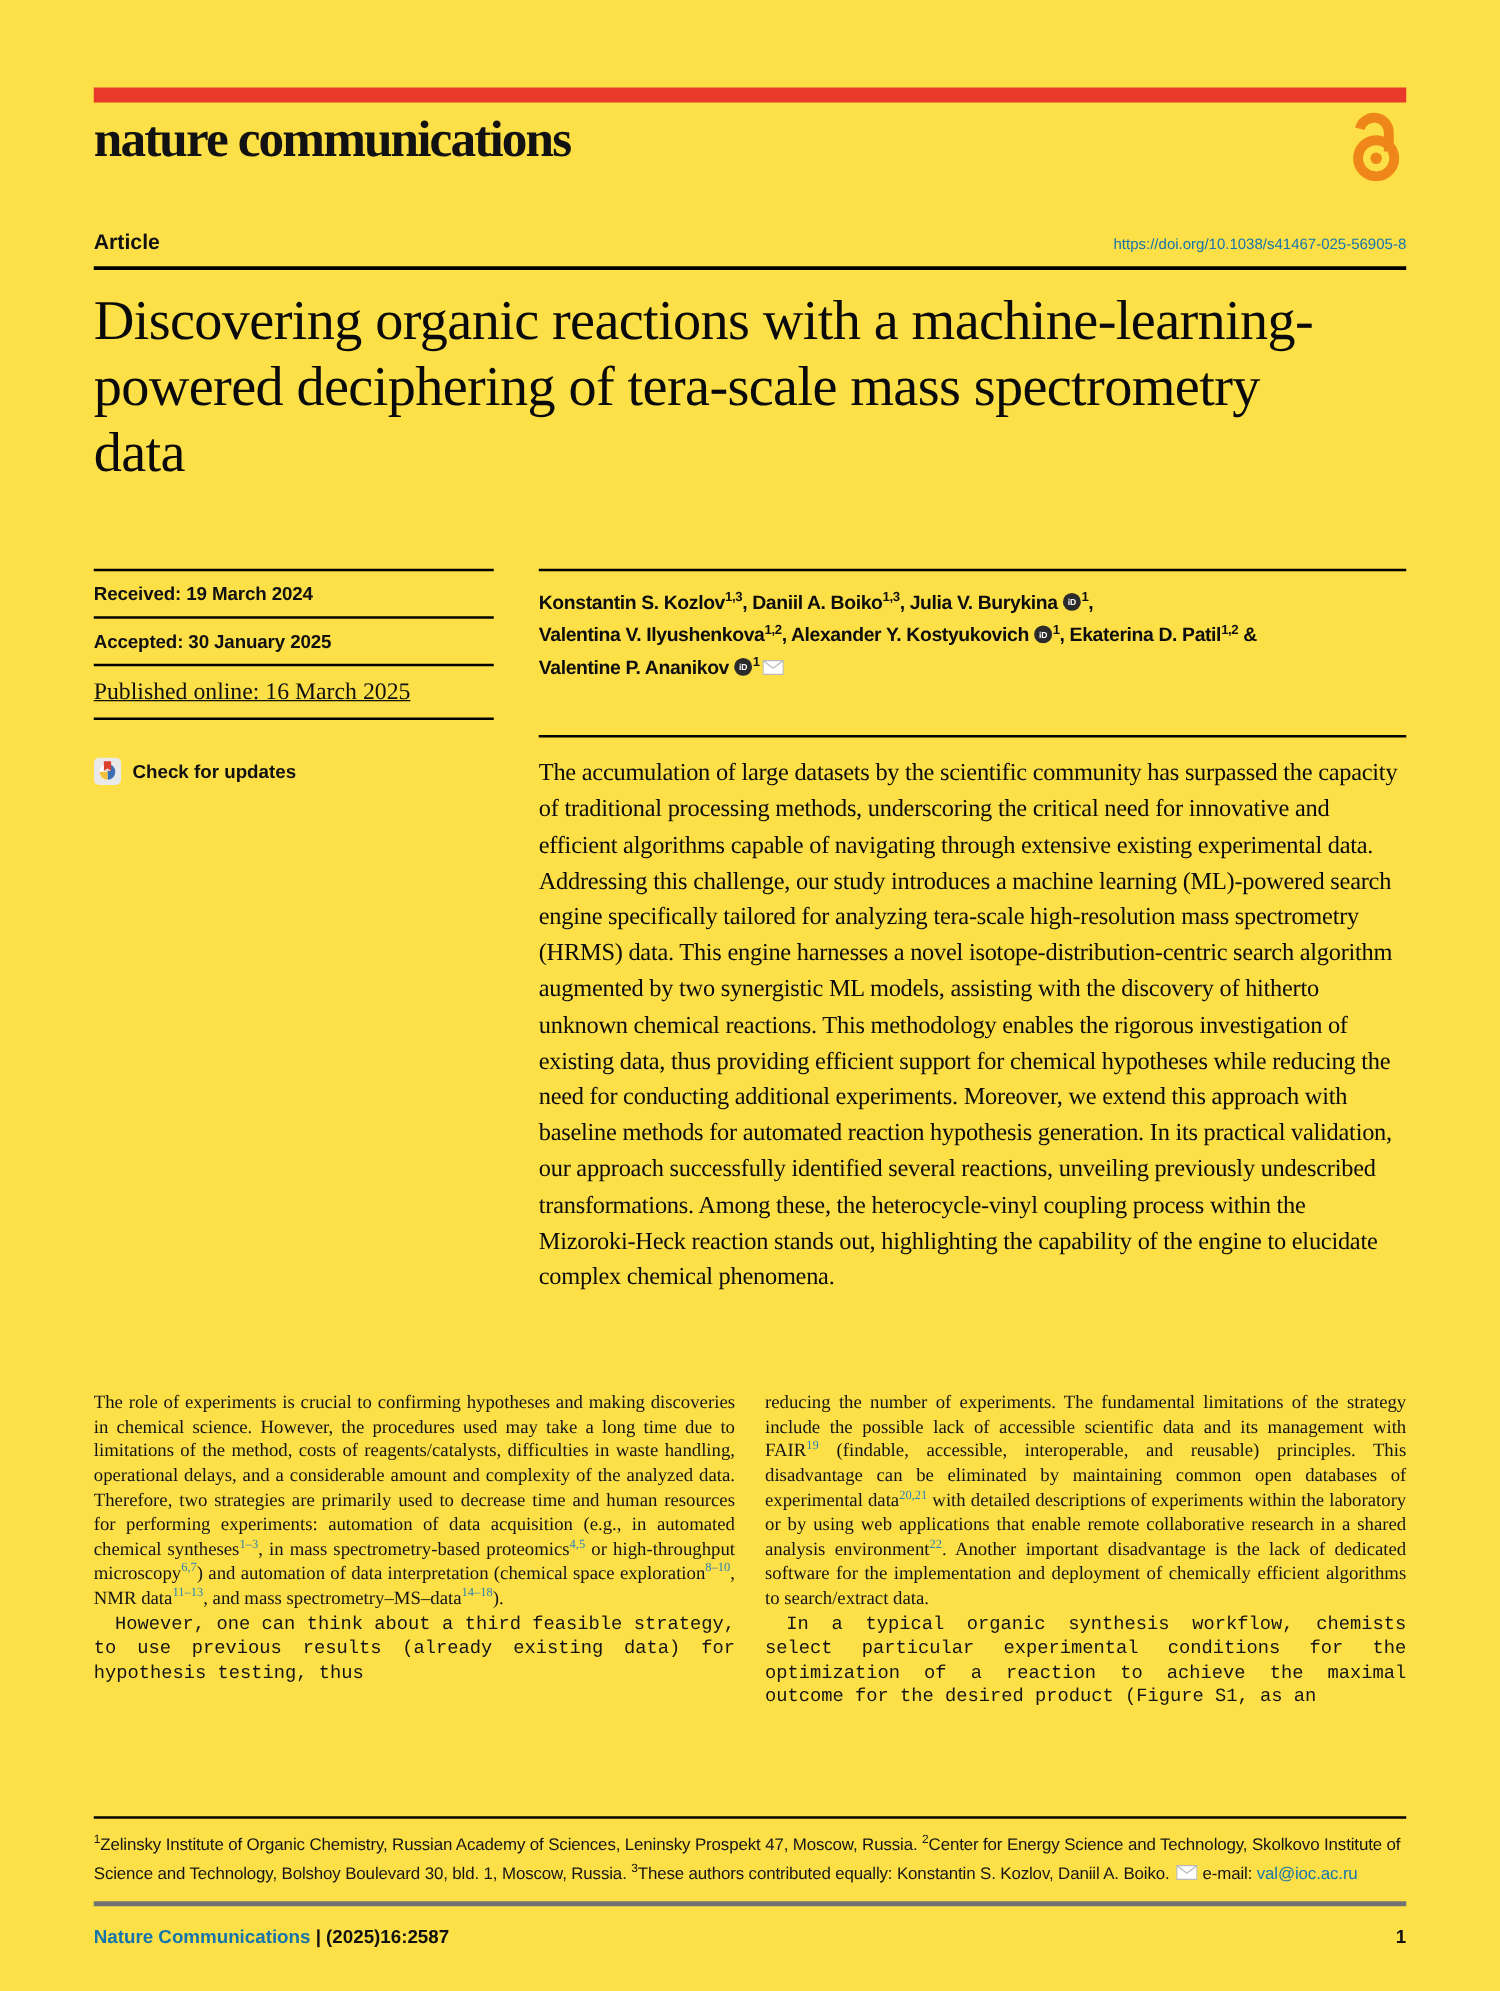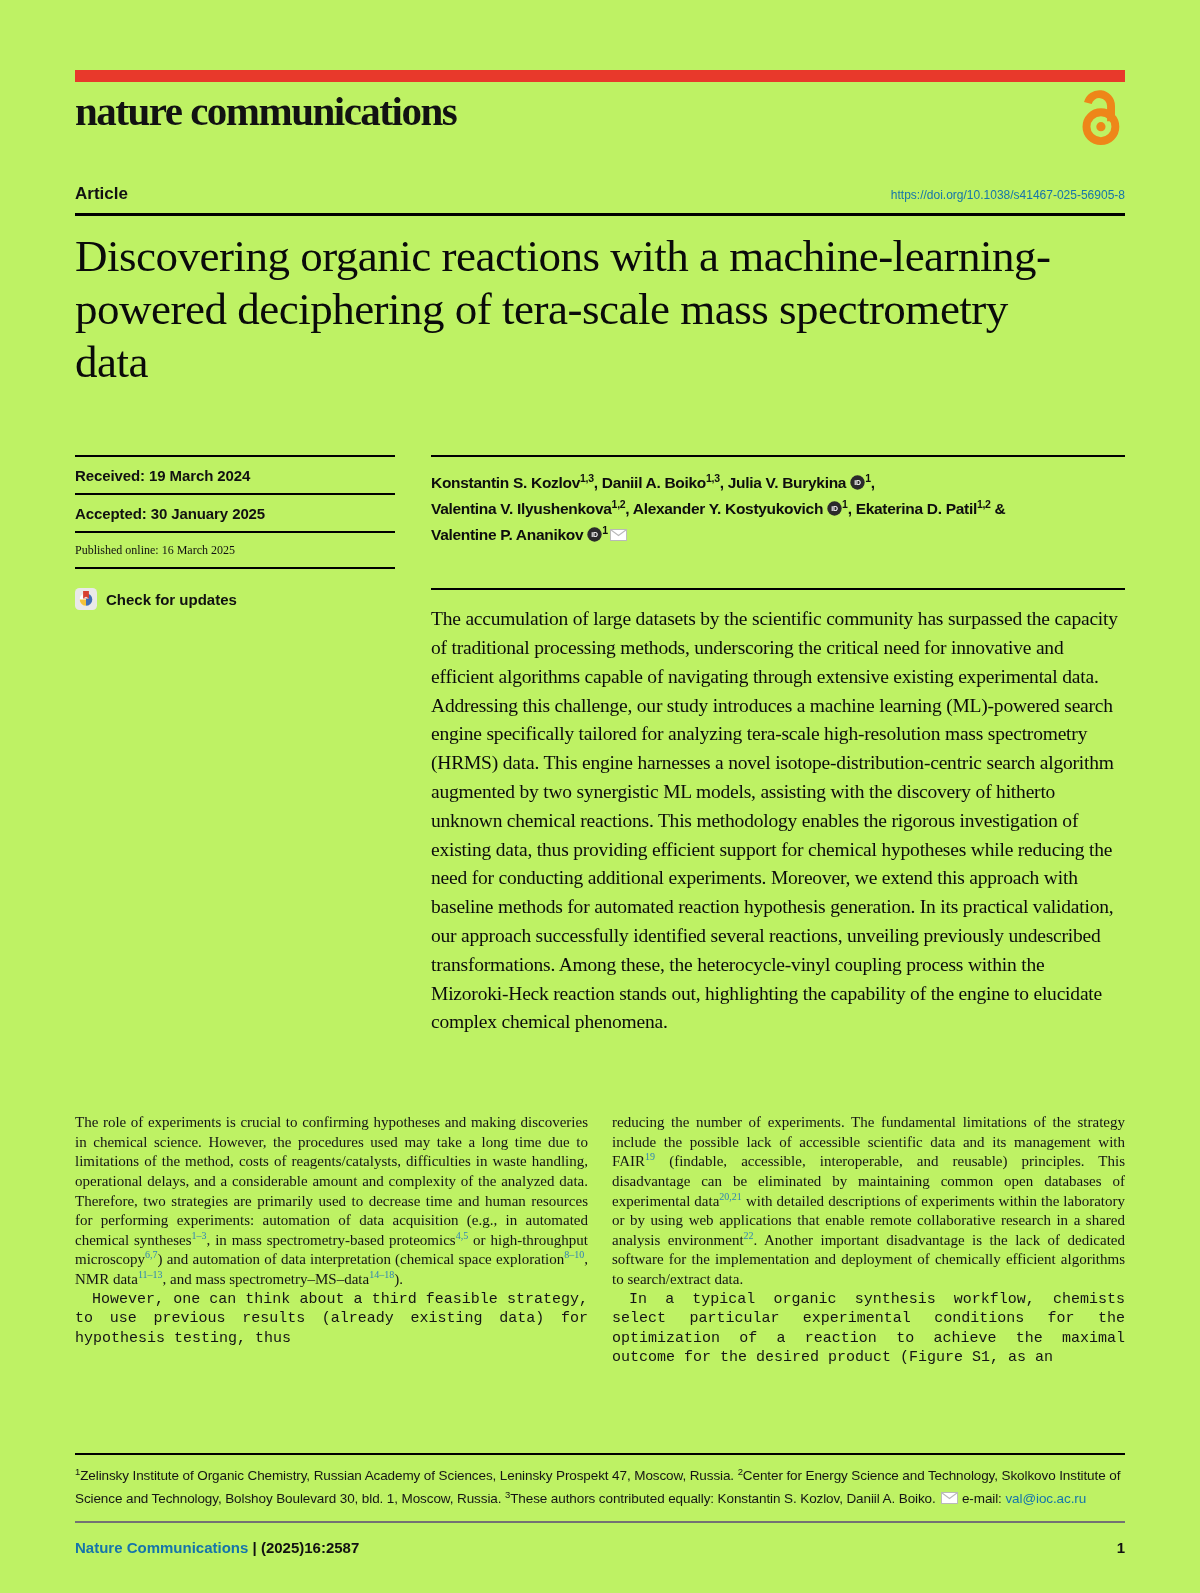--- a/index.html
+++ b/index.html
@@ -2,21 +2,21 @@
 <html style="--accent-red: #e8392b; --link-blue: #1574ab; --ref-blue: #2d83b6;"><head>
 <meta charset="utf-8">
 <style>
   * { box-sizing: border-box; }
   html, body { margin: 0; padding: 0; background: #ffffff; }
   .page {
     position: relative;
     width: 1200px;
     height: 1593px;
     padding: 0 75px;
-    background: #bef264;
+    background: #fde047;
     display: flex;
     flex-direction: column;
     overflow: hidden;
     color: #111;
   }
   .topbar { height: 12px; background: var(--accent-red, #e8392b); margin-top: 70px; }
 
   .masthead { display: flex; justify-content: space-between; align-items: flex-start; margin-top: 4px; height: 62px; }
   .wordmark {
     font-family: "Liberation Serif", serif;
@@ -42,23 +42,23 @@
     line-height: 1.18;
     letter-spacing: -0.5px;
     color: #0a0a0a;
     margin: 14px 0 0 0;
     max-width: 995px;
   }
 
   .meta-grid { display: grid; grid-template-columns: 320px 1fr; column-gap: 36px; margin-top: 66px; }
   .drow { border-top: 2px solid #000; padding: 10px 0 9px; }
   .drow.sans { font-family: "Liberation Sans", sans-serif; font-weight: 600; font-size: 15px; letter-spacing: -0.1px; }
-  .drow.serif { font-family: "Liberation Serif", serif; font-size: 12px; }
+  .drow.serif { font-family: "Liberation Serif", serif; font-size: 19px; text-decoration: underline; }
   .drow.check { display: flex; align-items: center; gap: 9px; font-family: "Liberation Sans", sans-serif;
-    font-weight: 600; font-size: 15px; padding-top: 19px; cursor: pointer; }
+    font-weight: 600; font-size: 15px; padding-top: 30px; cursor: pointer; }
   .cm { display: inline-flex; }
 
   .authors {
     border-top: 2px solid #000;
     padding: 13px 0 10px;
     font-family: "Liberation Sans", sans-serif;
     font-weight: bold;
     font-size: 15.5px;
     line-height: 26px;
     letter-spacing: -0.3px;
@@ -95,21 +95,21 @@
     font-size: 13.5px;
     line-height: 23px;
     letter-spacing: -0.1px;
     color: #141414;
   }
   .footnotes sup { font-size: 9.5px; }
   .link { color: var(--link-blue, #1574ab); text-decoration: none; cursor: pointer; }
 
   .pagefooter {
     height: 72px;
-    border-top: 2px solid #737373;
+    border-top: 4px solid #737373;
     padding-top: 16px;
     display: flex;
     justify-content: space-between;
     align-items: flex-start;
     font-family: "Liberation Sans", sans-serif;
     font-weight: bold;
     font-size: 15px;
   }
   .jlink { color: var(--link-blue, #1574ab); text-decoration: none; cursor: pointer; }
   .citation { color: #111; }

